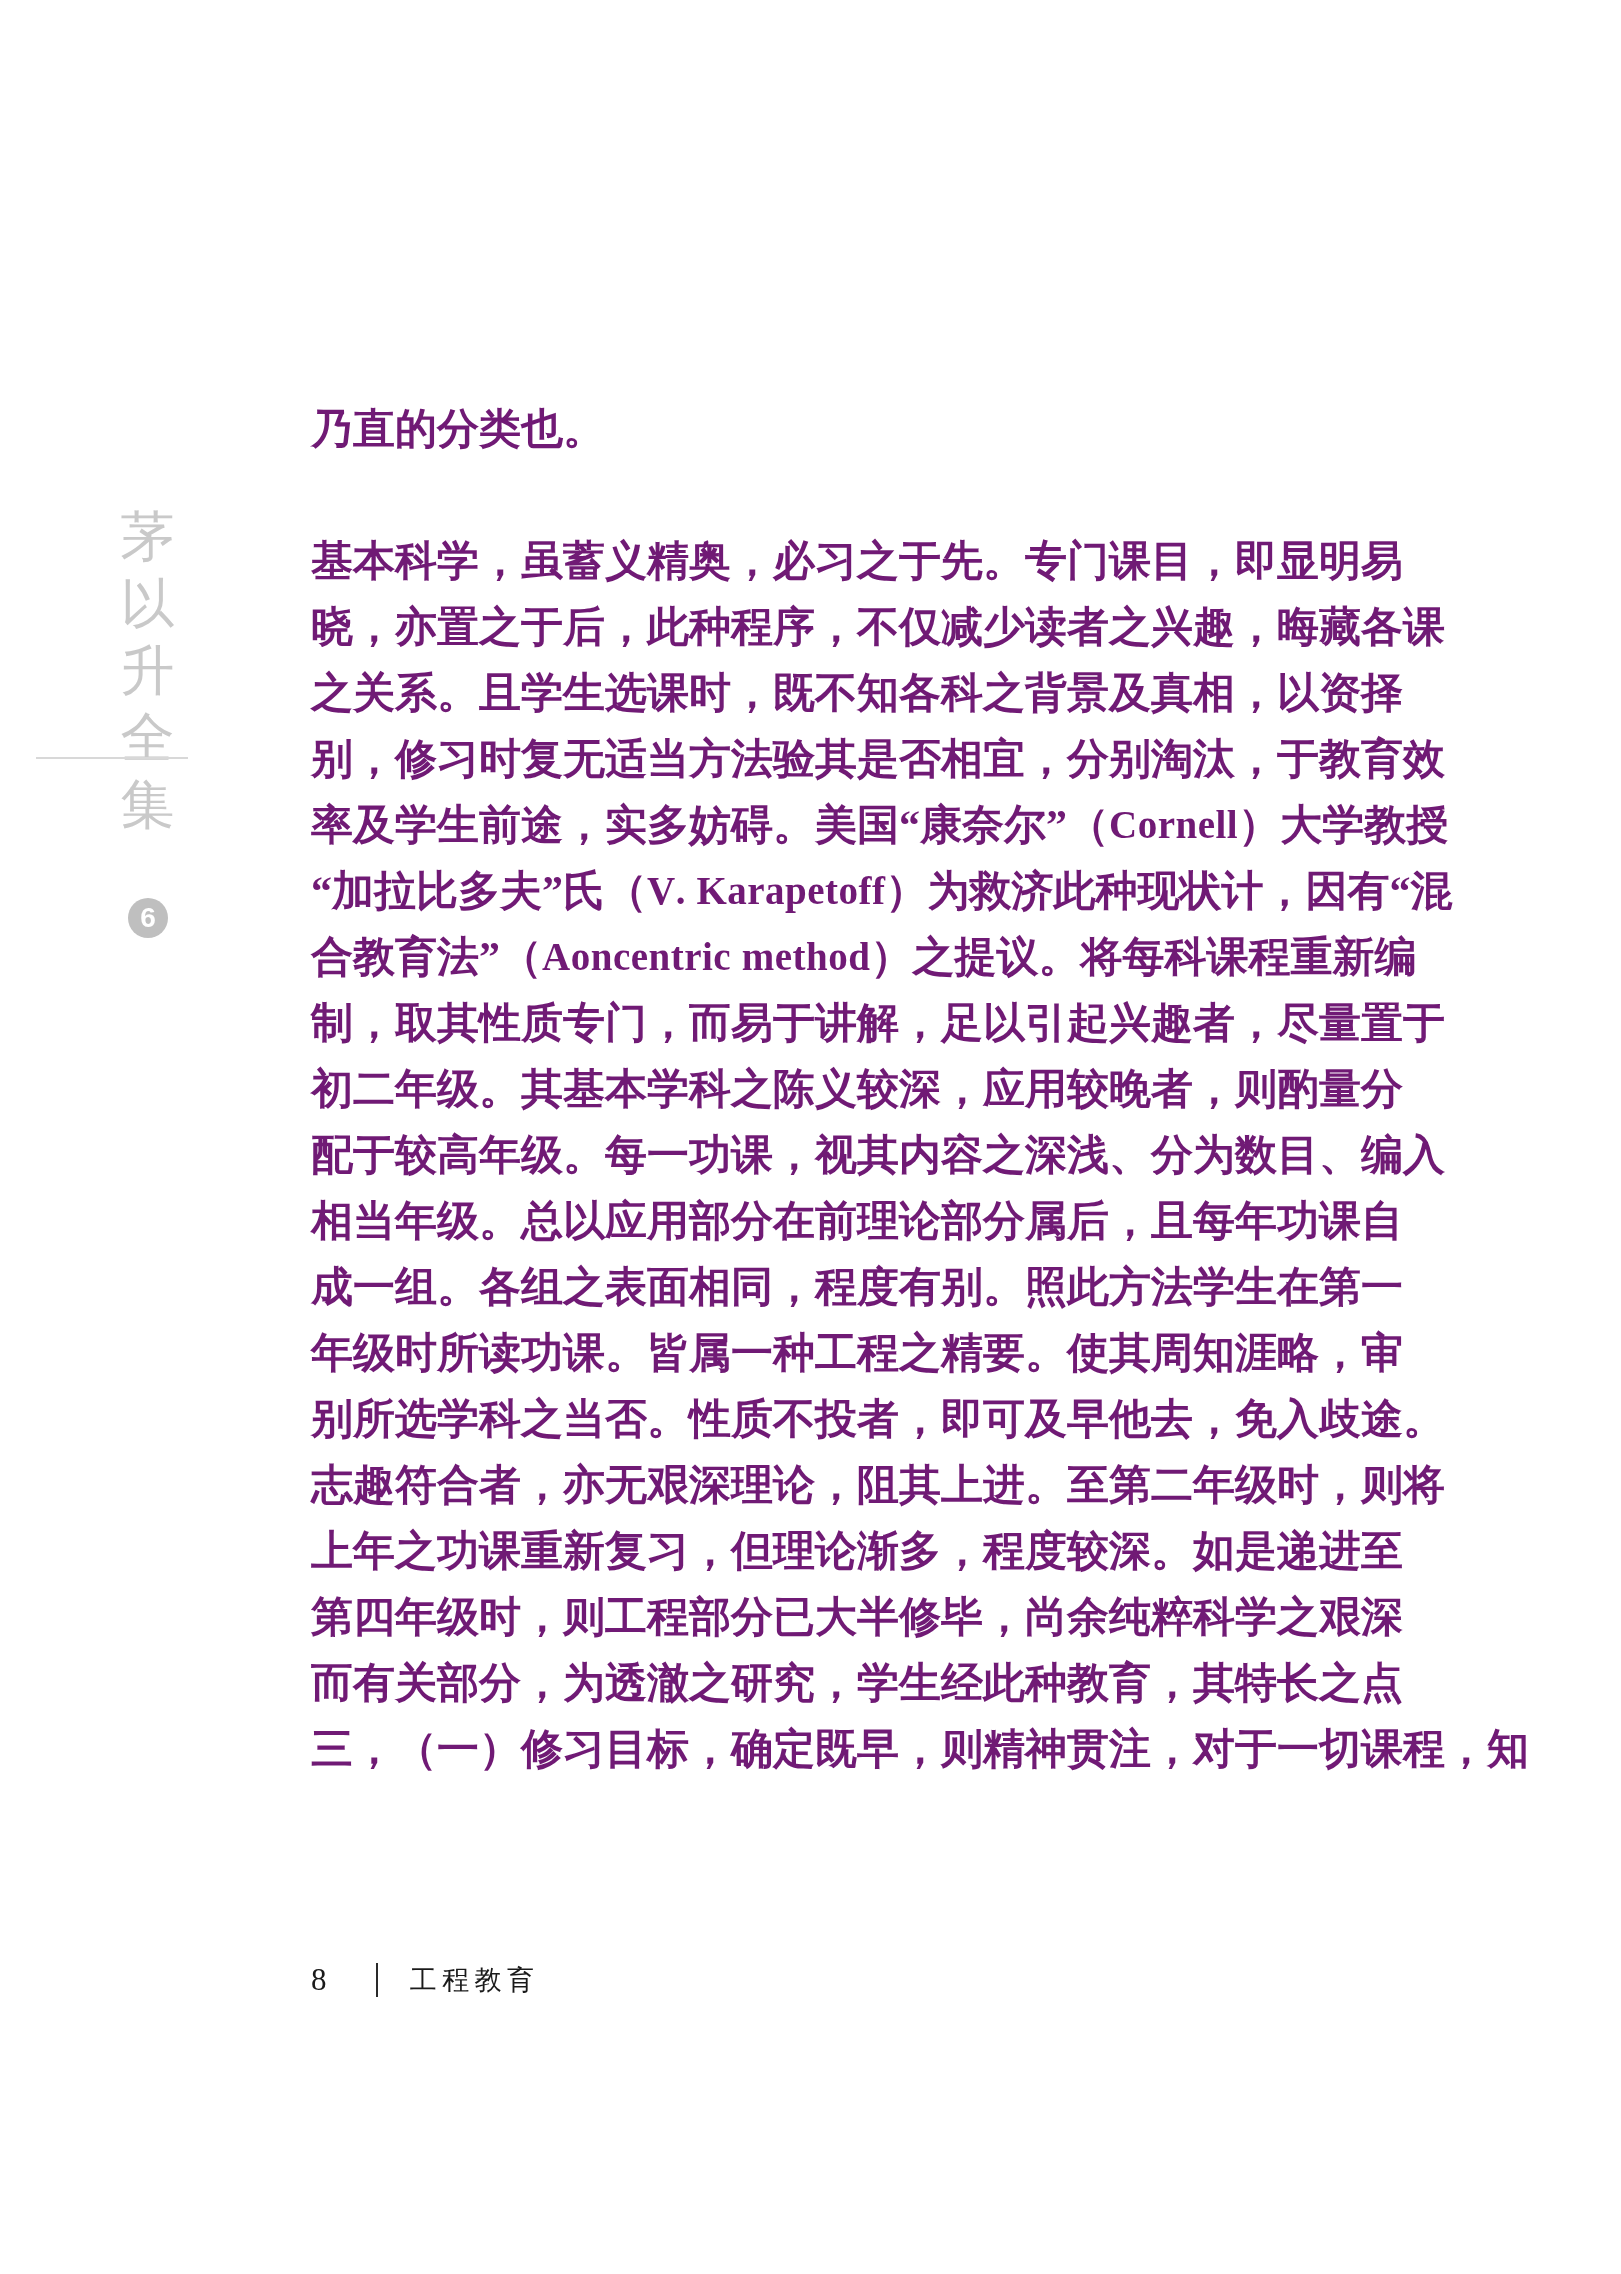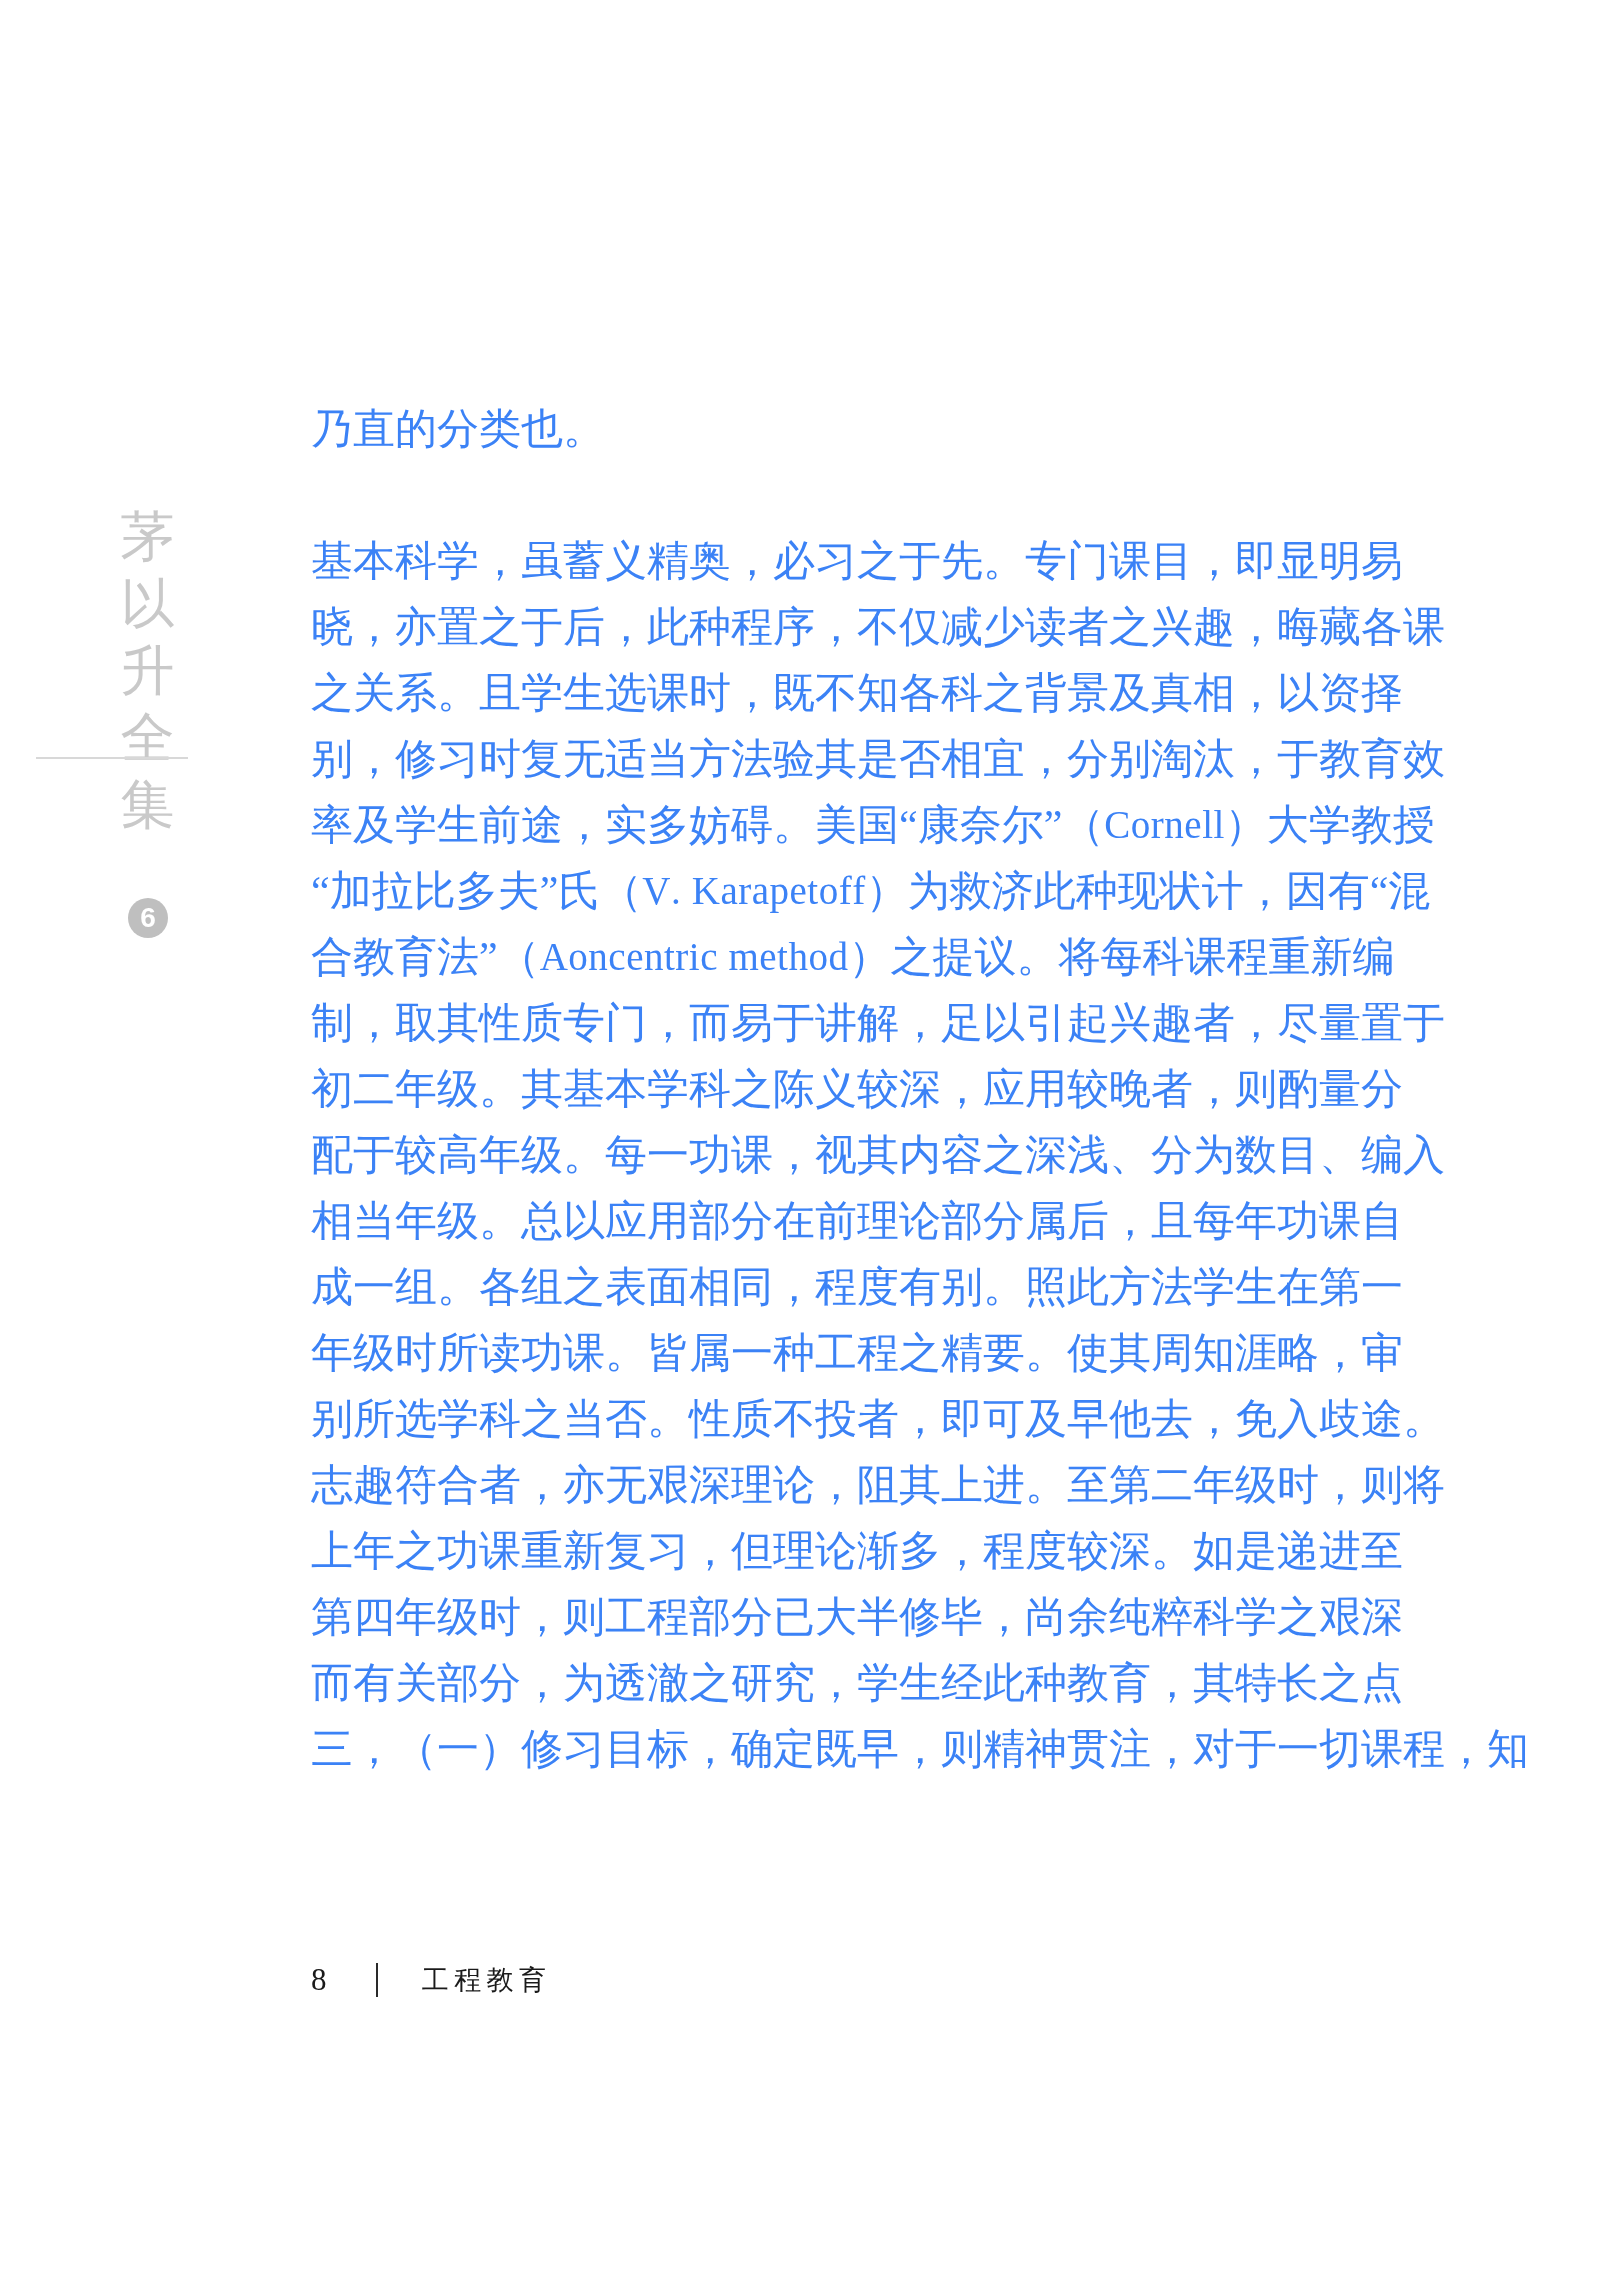--- a/index.html
+++ b/index.html
@@ -77,24 +77,25 @@
     position: absolute;
     left: 311px;
     top: 396px;
     width: 1035px;
   }
 
   .line {
     height: 66px;
     font-size: 42px;
     line-height: 66px;
-    color: #3b82f6;
+    color: #701a75;
     white-space: nowrap;
     letter-spacing: 0px;
     font-family: "Liberation Serif", "DejaVu Serif", serif;
+    font-weight: bold;
   }
   .line.justify {
     display: flex;
     justify-content: space-between;
     white-space: normal;
   }
   .line.justify > span {
     display: inline-block;
   }
   .gap {
@@ -131,21 +132,20 @@
     width: 1.8px;
     height: 34px;
     background: #2a2a2a;
     margin: 0 32px 0 38px;
   }
   #footer-chapter {
     font-family: "Liberation Serif", "DejaVu Serif", serif;
     font-size: 27px;
     letter-spacing: 5.4px;
     line-height: 36px;
-    margin-left: 12px;
   }
 </style>
 </head>
 <body>
 
 <div id="page">
 
   <div id="sidebar">
     <div class="vtitle" id="vtitle">
         <span class="vchar">茅</span>

